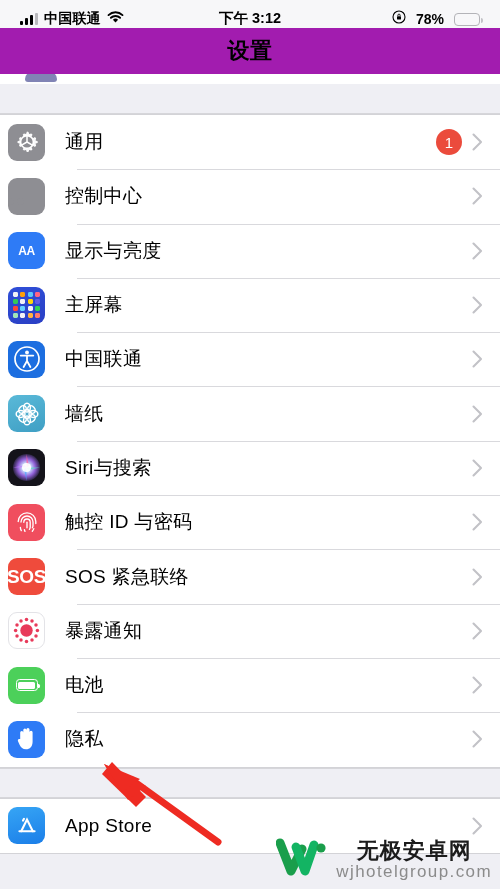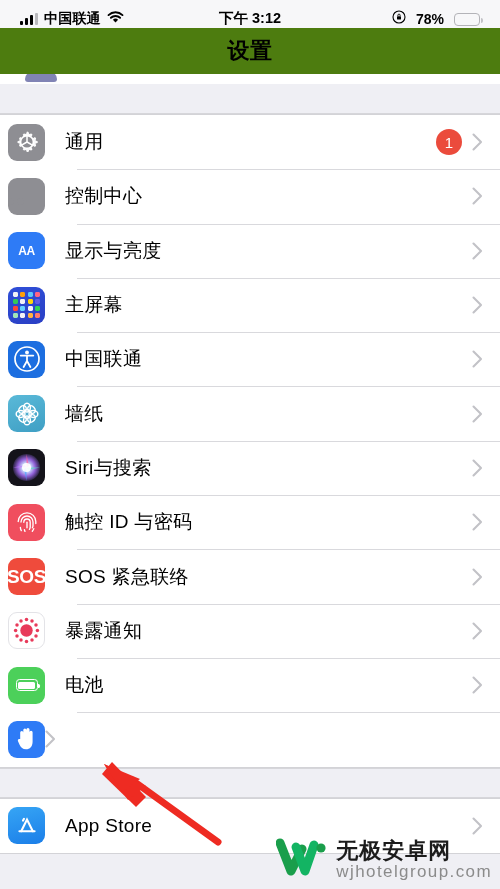--- a/index.html
+++ b/index.html
@@ -96,21 +96,21 @@
   }
   .battery-fill {
     height: 100%;
     background: #f9cf44;
     border-radius: 2px;
   }
 
   
   .nav-bar {
     height: 46px;
-    background: #4d7c0f;
+    background: #a21caf;
     display: flex;
     align-items: center;
     justify-content: center;
   }
   .nav-title {
     font-size: 22px;
     font-weight: 700;
     color: #000;
     letter-spacing: 0.5px;
   }
@@ -312,20 +312,21 @@
 
   
   .watermark {
     position: absolute;
     right: 8px;
     bottom: 6px;
     display: flex;
     align-items: center;
     gap: 8px;
     pointer-events: none;
+    text-align: center;
   }
   .wm-text { line-height: 1; }
   .wm-cn {
     font-size: 22px;
     font-weight: 700;
     color: #1c1c1c;
     letter-spacing: 1px;
   }
   .wm-url {
     font-size: 17px;
@@ -604,20 +605,21 @@
           </svg>
       </span>
     </div>
 
     <div class="row">
       <span class="icon ic-privacy">
         <svg width="24" height="26" viewBox="0 0 24 26">
           <path d="M5.2 13.2 V6.6 a1.55 1.55 0 0 1 3.1 0 v5.2 V4.1 a1.55 1.55 0 0 1 3.1 0 v7.3 V3.6 a1.55 1.55 0 0 1 3.1 0 v7.8 V6.2 a1.55 1.55 0 0 1 3.1 0 v9.5 c0 4.5-2.7 7.6-6.6 7.6 -3.4 0-5-1.6-6.3-4.2 L3 15.2 a1.6 1.6 0 0 1 2.2-2.1 Z" fill="#fff"></path>
         </svg>
       </span>
+      <span class="row-label">隐私</span>
       <span class="chevron">
         <svg width="11" height="18" viewBox="0 0 11 18">
             <path d="M1.5 1.5 L9 9 L1.5 16.5" stroke="#c2c2c7" stroke-width="2.1" fill="none" stroke-linecap="round" stroke-linejoin="round"></path>
           </svg>
       </span>
     </div>
 
   </div>
 
   <div class="gap"></div>

